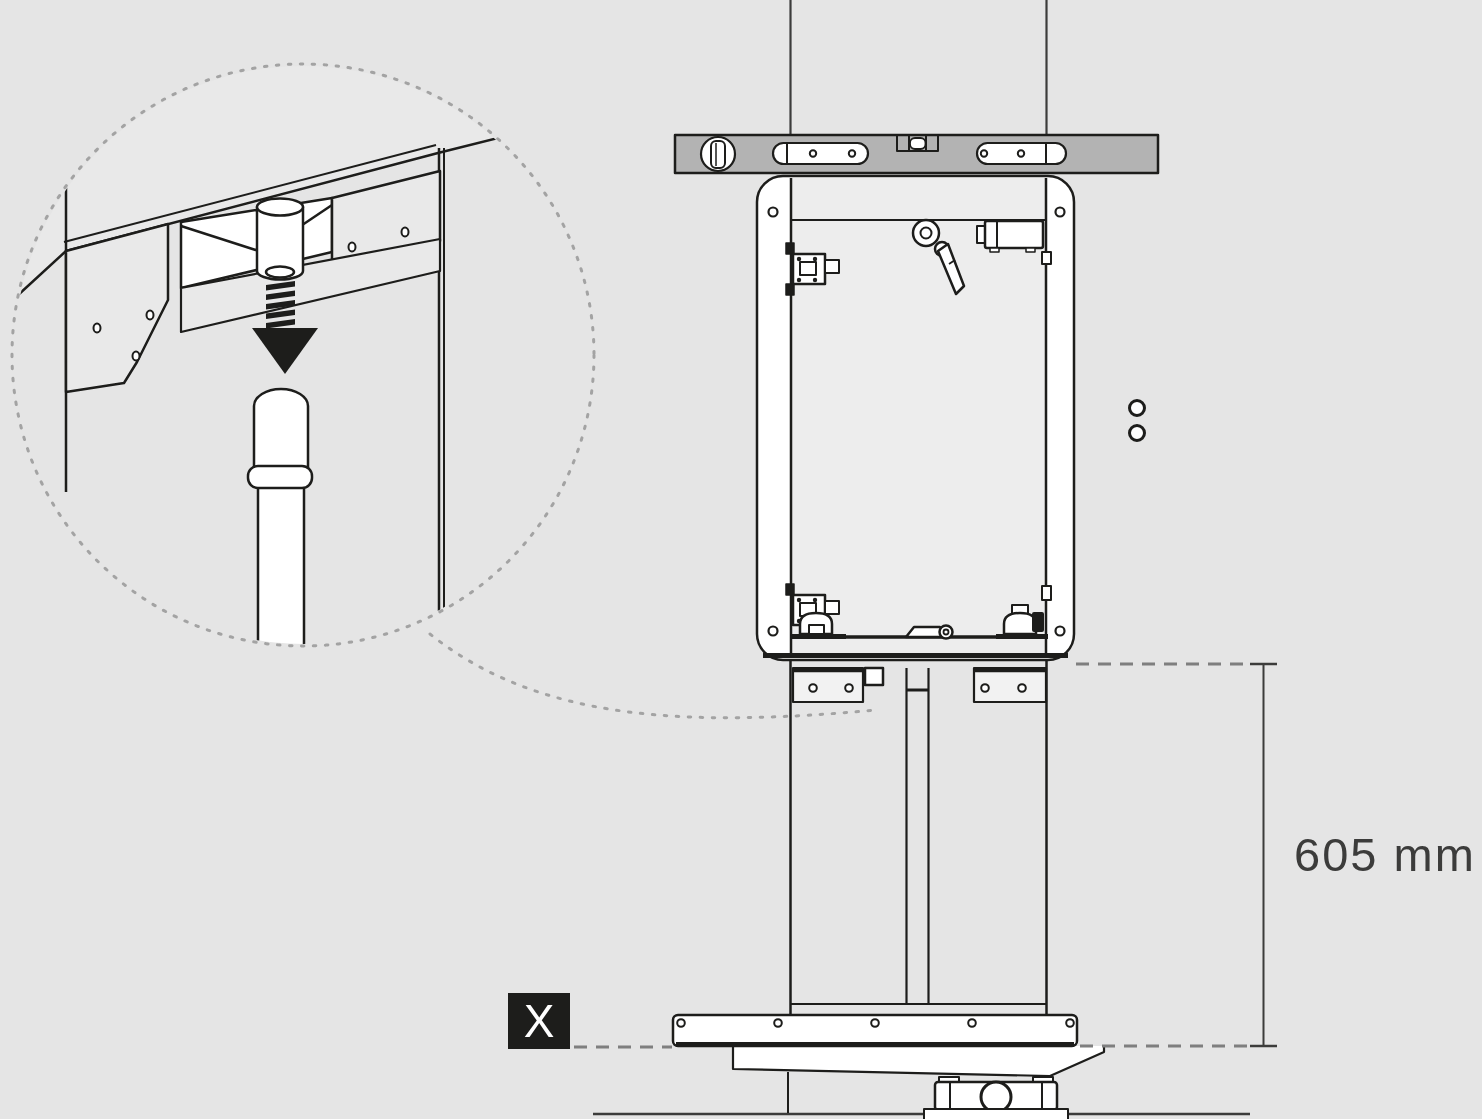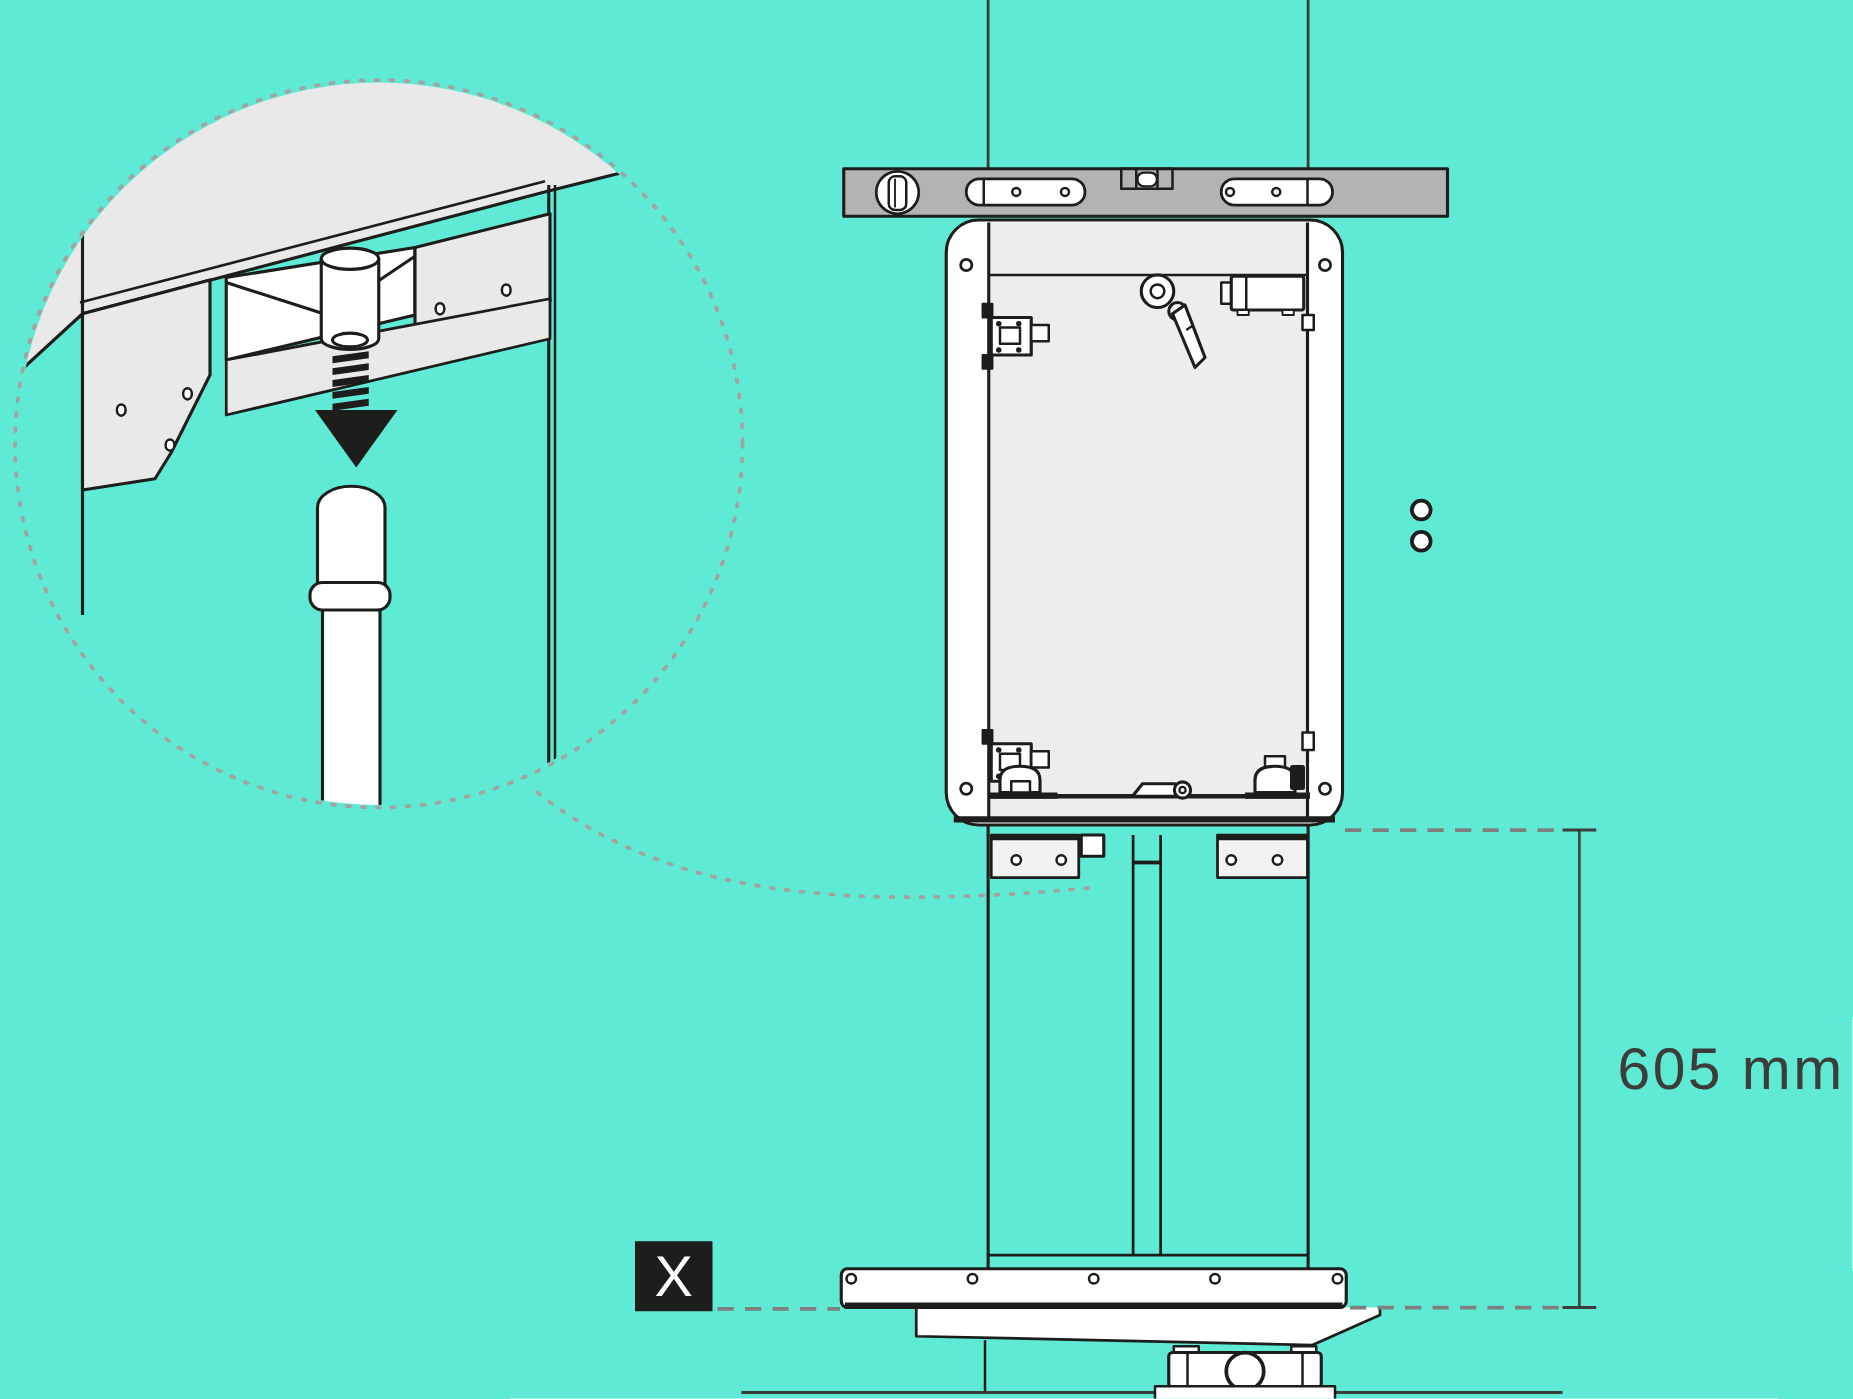--- a/index.html
+++ b/index.html
@@ -7,21 +7,21 @@
     --panel:#ededed;
     --detail-panel:#e9e9e9;
     --level:#b3b3b3;
     --dash:#7f7f7f;
     --dotted:#a3a3a3;
     --marker-bg:#1d1d1b;
     --marker-text:#ffffff;
     --dim-text:#3c3c3b;
   }
   html,body{margin:0;padding:0;background:#ffffff;}
-  .stage{width:1482px;height:1119px;position:relative;overflow:hidden;background:#5eead4;}
+  .stage{width:1482px;height:1119px;position:relative;overflow:hidden;background:#e5e5e5;}
   svg{display:block;}
   .dim-label{
     font-family:"Liberation Sans", sans-serif;
     font-size:47px;
     letter-spacing:2px;
     fill:var(--dim-text);
   }
   .marker-label{
     font-family:"Liberation Sans", sans-serif;
     font-size:46px;

